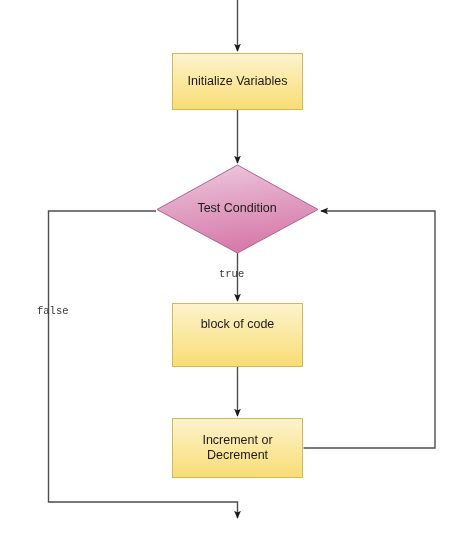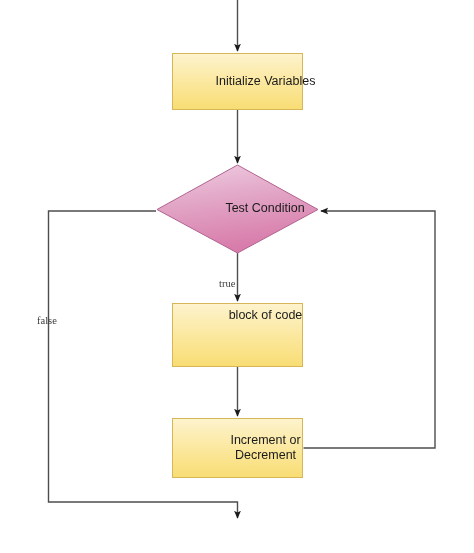--- a/index.html
+++ b/index.html
@@ -23,34 +23,32 @@
   }
   .node-label {
     position: absolute;
     text-align: center;
     color: #1a1a1a;
     font-size: 12.5px;
     line-height: 15px;
     font-family: "Liberation Sans", sans-serif;
     white-space: pre-line;
     pointer-events: none;
-    padding-left: 28px;
   }
   .edge-label {
     position: absolute;
     color: #3a3a3a;
     font-size: 10.5px;
     line-height: 12px;
-    font-family: Liberation Serif, serif;
+    font-family: Liberation Mono, monospace;
     white-space: nowrap;
     pointer-events: none;
-    margin-top: 10px;
   }
   .lbl-initialize { left: 172px; top: 74px;  width: 131px; }
-  .lbl-block      { left: 172px; top: 308px; width: 131px; }
+  .lbl-block      { left: 172px; top: 317px; width: 131px; }
   .lbl-increment  { left: 172px; top: 433px; width: 131px; }
   .lbl-test       { left: 156px; top: 201px; width: 162px; text-align: center; }
   .lbl-true       { left: 219px; top: 268px; }
   .lbl-false      { left: 37px;  top: 305px; }
 </style>
 </head>
 <body>
 
 <div id="diagram-root">
 

